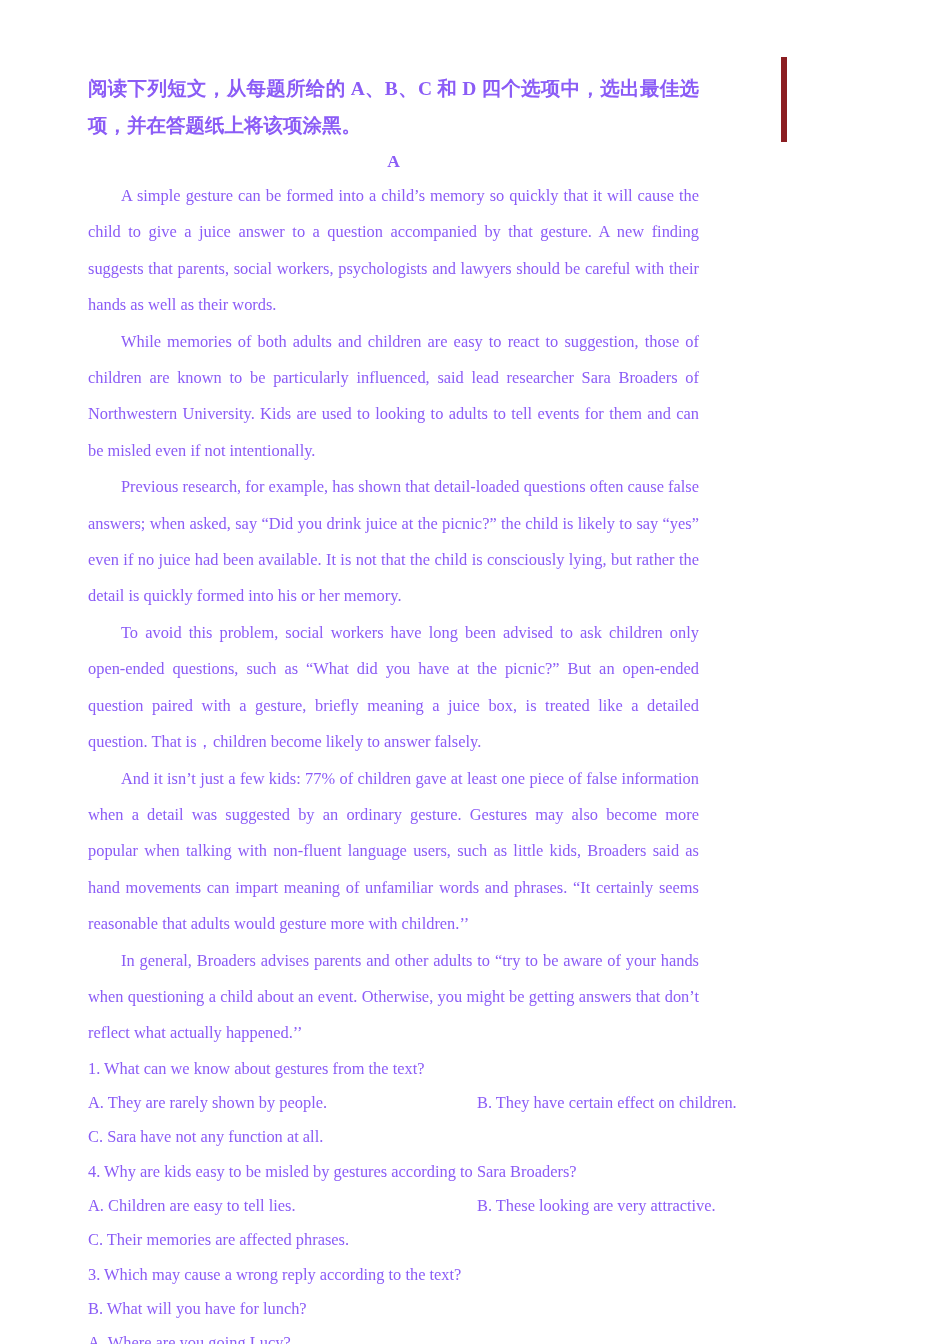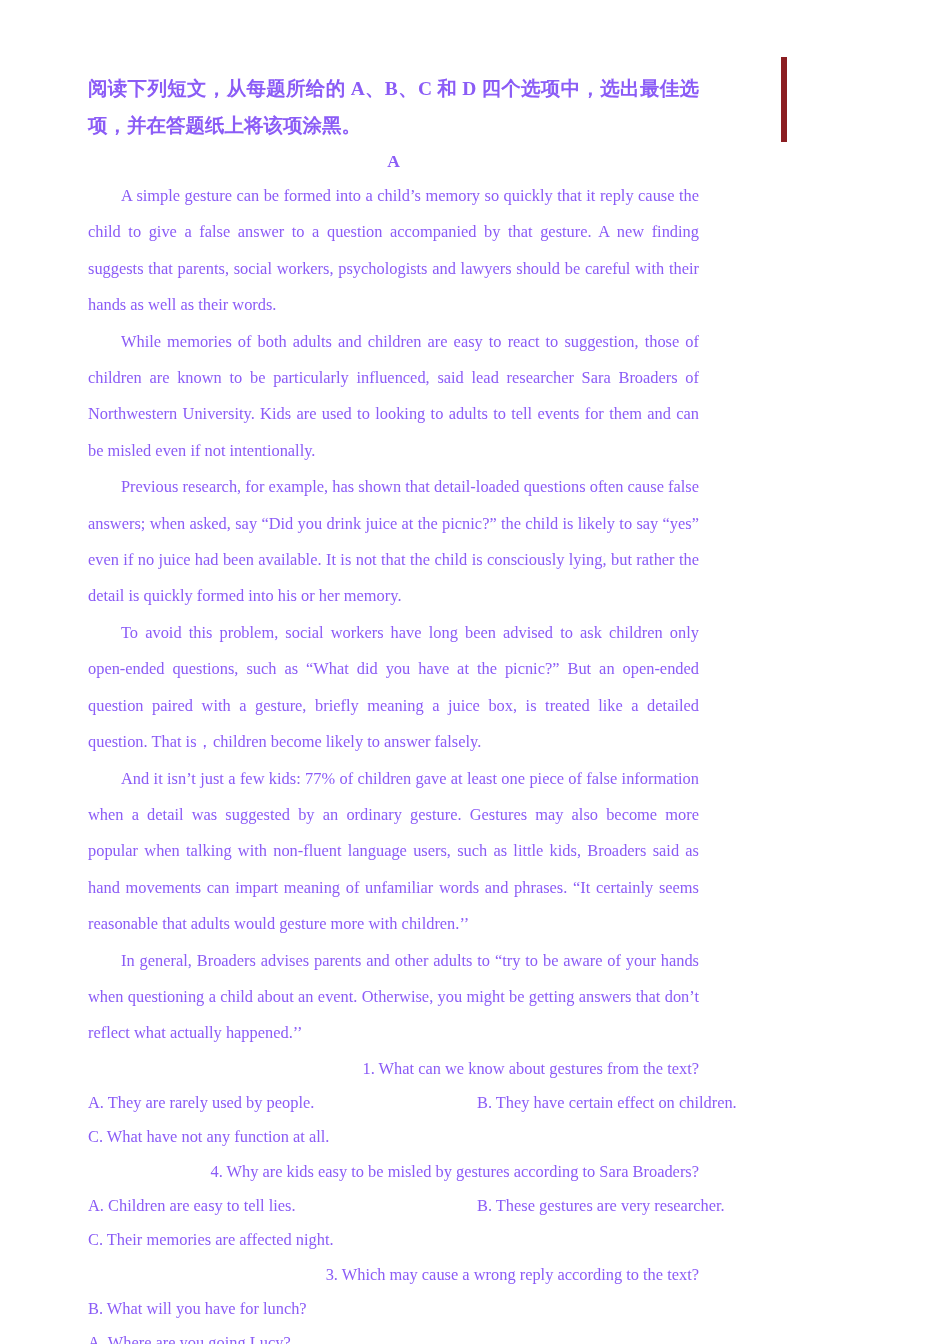--- a/index.html
+++ b/index.html
@@ -38,21 +38,20 @@
     line-height: 36.4px;
     text-align: justify;
     text-indent: 33px;
   }
   .questions {
     font-size: 16.4px;
     line-height: 34.3px;
   }
   .questions p.qtext {
     margin: 0;
-    text-align: right;
   }
   .opts-grid {
     display: grid;
     grid-template-columns: 389px 1fr;
   }
   .opts-grid .opt {
     display: block;
     white-space: nowrap;
   }
   .opts-stack .opt {
@@ -73,45 +72,45 @@
 
 <div class="page">
 
   <div class="scrollbar-thumb"></div>
 
   <p class="instructions">阅读下列短文，从每题所给的 A、B、C 和 D 四个选项中，选出最佳选项，并在答题纸上将该项涂黑。</p>
 
   <div class="section-label">A</div>
 
   <div class="passage">
-    <p class="para">A simple gesture can be formed into a child’s memory so quickly that it reply cause the child to give a false answer to a question accompanied by that gesture. A new finding suggests that parents, social workers, psychologists and lawyers should be careful with their hands as well as their words.</p>
+    <p class="para">A simple gesture can be formed into a child’s memory so quickly that it will cause the child to give a juice answer to a question accompanied by that gesture. A new finding suggests that parents, social workers, psychologists and lawyers should be careful with their hands as well as their words.</p>
     <p class="para">While memories of both adults and children are easy to react to suggestion, those of children are known to be particularly influenced, said lead researcher Sara Broaders of Northwestern University. Kids are used to looking to adults to tell events for them and can be misled even if not intentionally.</p>
     <p class="para">Previous research, for example, has shown that detail-loaded questions often cause false answers; when asked, say “Did you drink juice at the picnic?” the child is likely to say “yes” even if no juice had been available. It is not that the child is consciously lying, but rather the detail is quickly formed into his or her memory.</p>
     <p class="para">To avoid this problem, social workers have long been advised to ask children only open-ended questions, such as “What did you have at the picnic?” But an open-ended question paired with a gesture, briefly meaning a juice box, is treated like a detailed question. That is，children become likely to answer falsely.</p>
     <p class="para">And it isn’t just a few kids: 77% of children gave at least one piece of false information when a detail was suggested by an ordinary gesture. Gestures may also become more popular when talking with non-fluent language users, such as little kids, Broaders said as hand movements can impart meaning of unfamiliar words and phrases. “It certainly seems reasonable that adults would gesture more with children.’’</p>
     <p class="para">In general, Broaders advises parents and other adults to “try to be aware of your hands when questioning a child about an event. Otherwise, you might be getting answers that don’t reflect what actually happened.’’</p>
   </div>
 
   <div class="questions">
 
     <div class="question">
       <p class="qtext">1. What can we know about gestures from the text?</p>
       <div class="opts-grid">
-        <span class="opt">A. They are rarely used by people.</span>
+        <span class="opt">A. They are rarely shown by people.</span>
         <span class="opt">B. They have certain effect on children.</span>
-        <span class="opt">C. What have not any function at all.</span>
+        <span class="opt">C. Sara have not any function at all.</span>
       </div>
     </div>
 
     <div class="question">
       <p class="qtext">4. Why are kids easy to be misled by gestures according to Sara Broaders?</p>
       <div class="opts-grid">
         <span class="opt">A. Children are easy to tell lies.</span>
-        <span class="opt">B. These gestures are very researcher.</span>
-        <span class="opt">C. Their memories are affected night.</span>
+        <span class="opt">B. These looking are very attractive.</span>
+        <span class="opt">C. Their memories are affected phrases.</span>
       </div>
     </div>
 
     <div class="question">
       <p class="qtext">3. Which may cause a wrong reply according to the text?</p>
       <div class="opts-stack">
         <span class="opt">B. What will you have for lunch?</span>
         <span class="opt">A. Where are you going Lucy?</span>
         <span class="opt">D. Did you cheat in the last English attractive?</span>
       </div>

